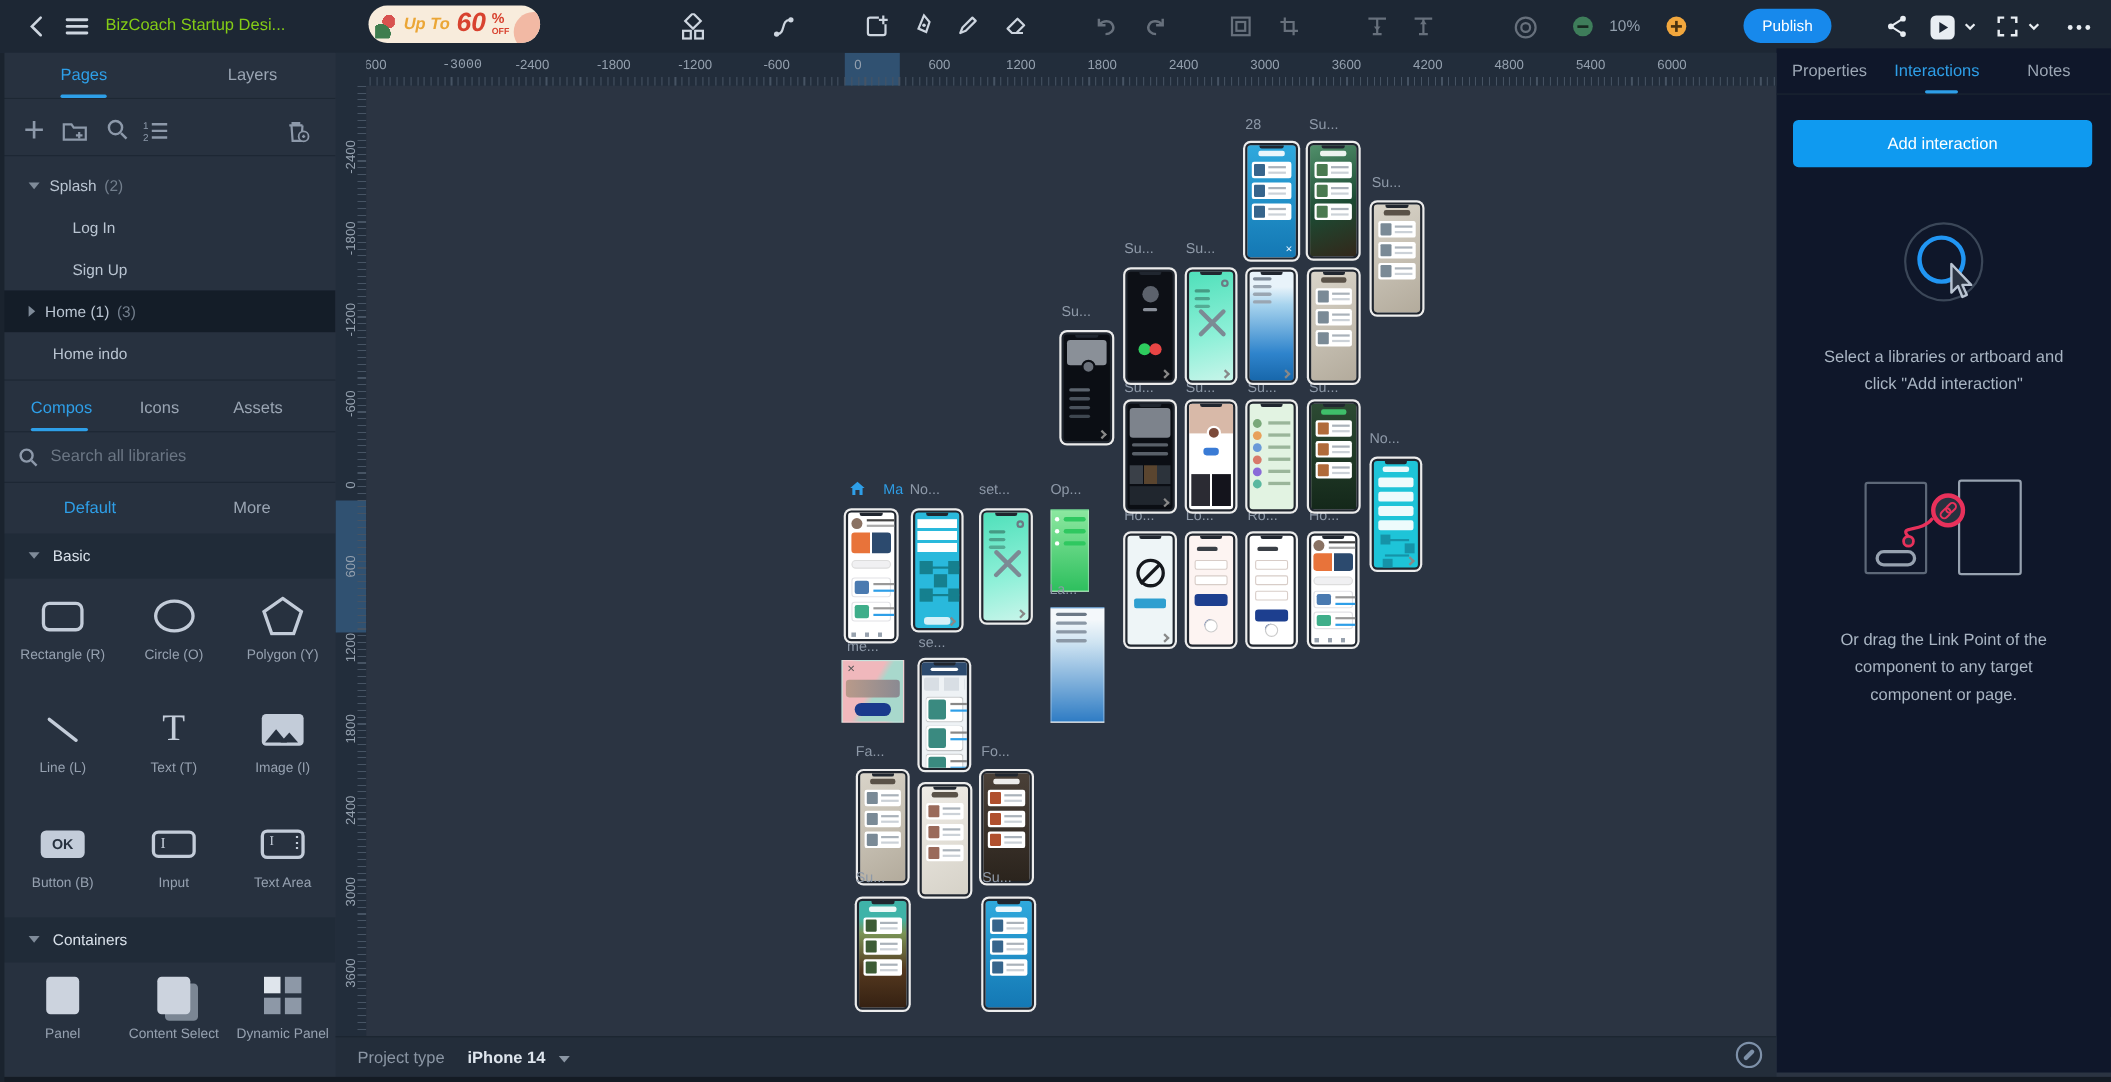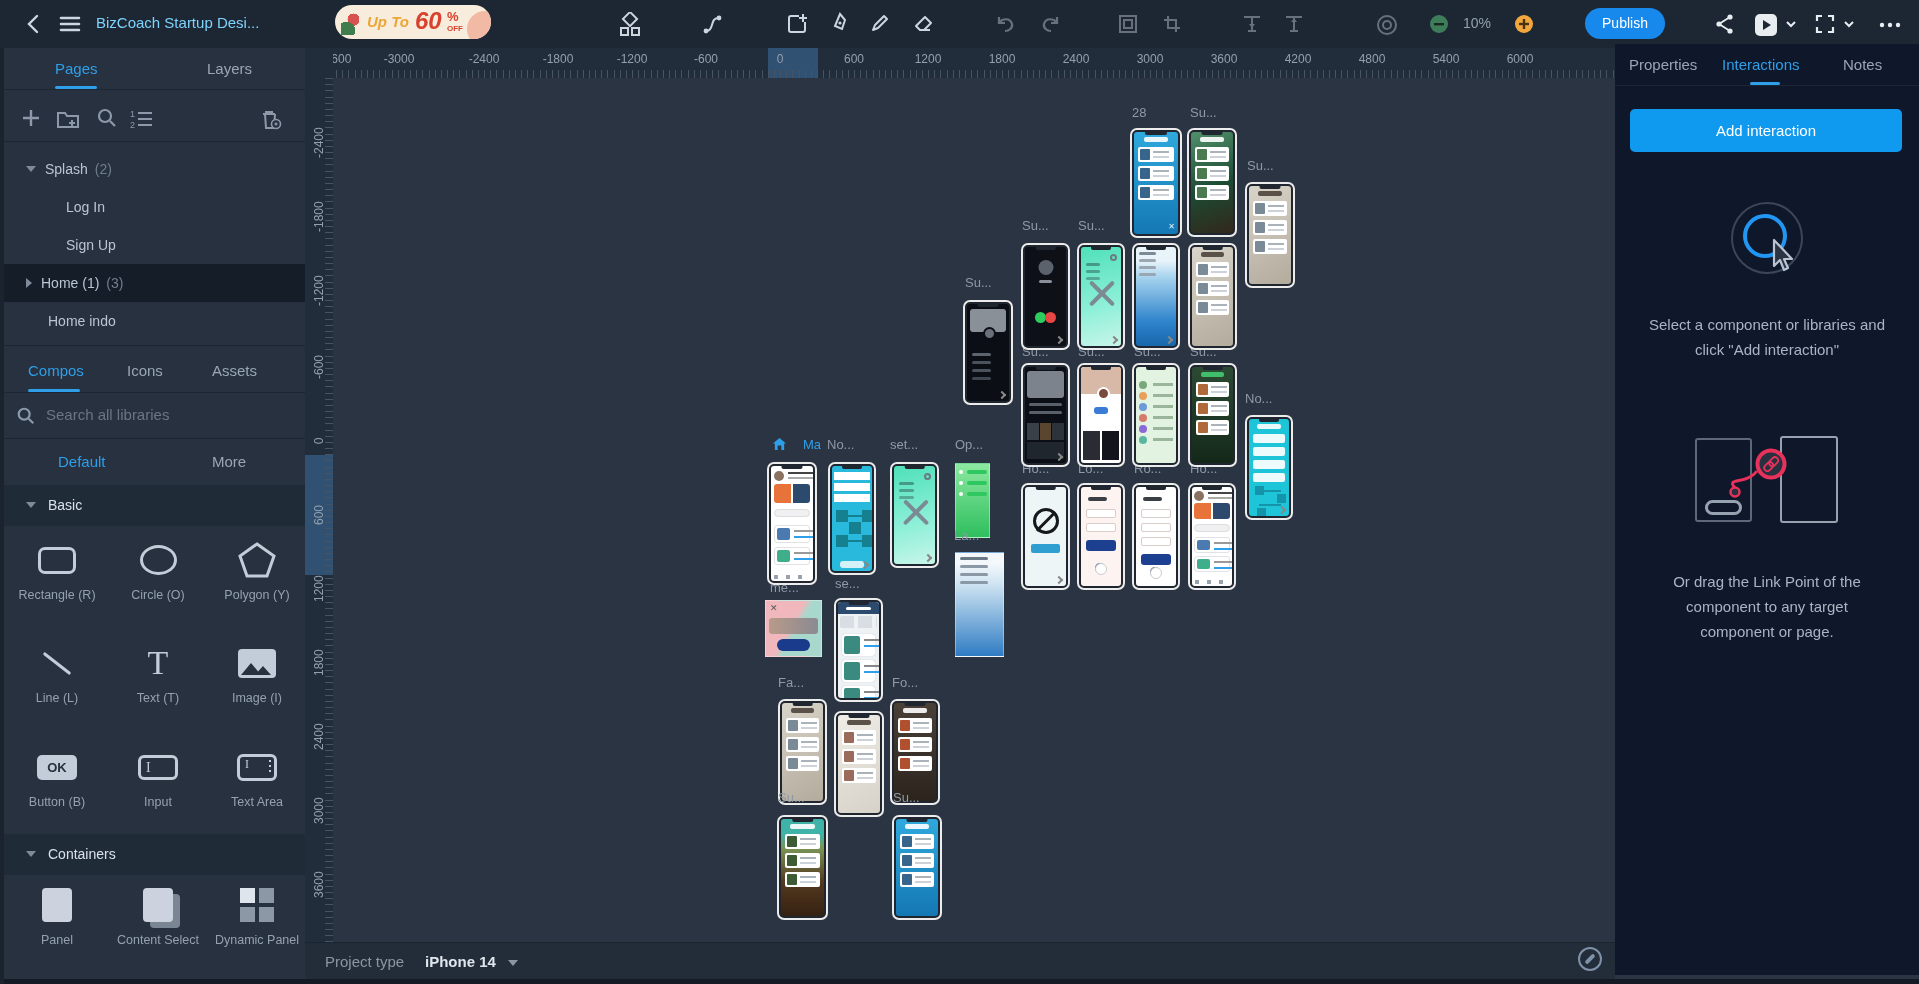--- a/index.html
+++ b/index.html
@@ -1,21 +1,21 @@
 <!DOCTYPE html>
 <html><head>
 <meta charset="utf-8">
 <style>
 *{margin:0;padding:0;box-sizing:border-box}
 html,body{width:1919px;height:984px;overflow:hidden;background:#2b3442;font-family:"Liberation Sans",sans-serif;position:relative;color:#c7d0dc}
 svg{display:block}
 
 #topbar{position:absolute;left:0;top:0;width:1919px;height:48px;background:#1d2734}
 #topbar .ic{position:absolute;top:12px;width:26px;height:26px;color:#cdd5df}
-#title{position:absolute;left:96px;top:14px;font-size:15px;color:#7dd3fc;width:190px;white-space:nowrap;overflow:hidden}
+#title{position:absolute;left:96px;top:14px;font-size:15px;color:#84cc16;width:190px;white-space:nowrap;overflow:hidden}
 #promo{position:absolute;left:335px;top:5px;width:156px;height:34px;background:#f8ecdc;border-radius:17px;overflow:hidden}
 #promo .up{position:absolute;left:32px;top:8px;font-size:15px;font-weight:bold;font-style:italic;color:#eba636;z-index:2}
 #promo .big{position:absolute;left:80px;top:2px;font-size:24px;font-weight:bold;font-style:italic;color:#d8422f;z-index:2}
 #promo .sup{position:absolute;left:112px;top:4px;font-size:13px;font-weight:bold;color:#d8422f;z-index:2}
 #promo .off{position:absolute;left:112px;top:19px;font-size:8px;font-weight:bold;color:#d8422f;z-index:2}
 #promo .leaf{position:absolute;left:6px;top:8px;width:18px;height:22px;background:radial-gradient(circle at 30% 80%,#3f7d4e 0 40%,transparent 41%),radial-gradient(circle at 70% 30%,#d8524f 0 30%,transparent 31%);z-index:1}
 #promo .hand{position:absolute;right:-12px;top:6px;width:36px;height:36px;background:#f2b9a4;border-radius:50%;z-index:1}
 #zoomlvl{position:absolute;left:1463px;top:15px;font-size:14px;color:#93a0ae}
 #publish{position:absolute;left:1585px;top:8px;width:80px;height:31px;border-radius:16px;background:#1789ec;color:#fff;font-size:14px;text-align:center;line-height:31px}
 .dim{opacity:.42}
@@ -522,21 +522,21 @@
     <span class="tabuline" style="left:135px;width:30px"></span>
   </div>
   <div id="addint">Add interaction</div>
   <div id="clickillu">
     <div class="c1"></div>
       <div class="c2"></div>
     <svg width="34" height="40" viewBox="0 0 34 40" style="position:absolute;left:38px;top:36px">
         <path d="M5 2 L5 28 L11 22 L15 32 L19 30 L15 21 L23 21 Z" fill="#2b3442" stroke="#b9c4d2" stroke-width="2.2" stroke-linejoin="round"></path>
       </svg>
   </div>
-  <div id="hint1"><span>Select a component or libraries and</span><br><span>click "Add interaction"</span></div>
+  <div id="hint1"><span>Select a libraries or artboard and</span><br><span>click "Add interaction"</span></div>
   <div id="frameillu">
     <div class="fl"></div>
       <div class="fr"></div>
       <div class="pill"></div>
     <svg width="90" height="75" viewBox="0 0 90 75" style="position:absolute;left:108px;top:5px">
       <path d="M12 49 C 2 38, 24 46, 34 32" stroke="#e8315b" stroke-width="3" fill="none"></path>
       <circle cx="12" cy="53" r="4.5" fill="#27313f" stroke="#e8315b" stroke-width="2.5"></circle>
       <circle cx="48" cy="25" r="13.5" fill="#27313f" stroke="#e8315b" stroke-width="4"></circle>
       <g transform="rotate(-45 48 25)">
           <rect x="39.5" y="22" width="10" height="6.5" rx="3.2" stroke="#e8315b" stroke-width="1.8" fill="none"></rect>
@@ -545,21 +545,21 @@
     </svg>
   </div>
   <div id="hint2"><span>Or drag the Link Point of the</span><br><span>component to any target</span><br><span>component or page.</span></div>
 </div>
 
 <div id="corner"></div>
 <div id="hruler">
     <div class="hl"></div>
     <div class="ticks"></div>
     <span class="hlab" style="left: 3px;">-3600</span>
-    <span class="hlab" style="left: 66px;">-3000</span>
+    <span class="hlab" style="left: 87px; font-family: Liberation Mono, monospace;">-3000</span>
     <span class="hlab" style="left: 151px;">-2400</span>
     <span class="hlab" style="left: 225px;">-1800</span>
     <span class="hlab" style="left: 299px;">-1200</span>
     <span class="hlab" style="left: 373px;">-600</span>
     <span class="hlab" style="left: 447px;">0</span>
     <span class="hlab" style="left: 521px;">600</span>
     <span class="hlab" style="left: 595px;">1200</span>
     <span class="hlab" style="left: 669px;">1800</span>
     <span class="hlab" style="left: 743px;">2400</span>
     <span class="hlab" style="left: 817px;">3000</span>

